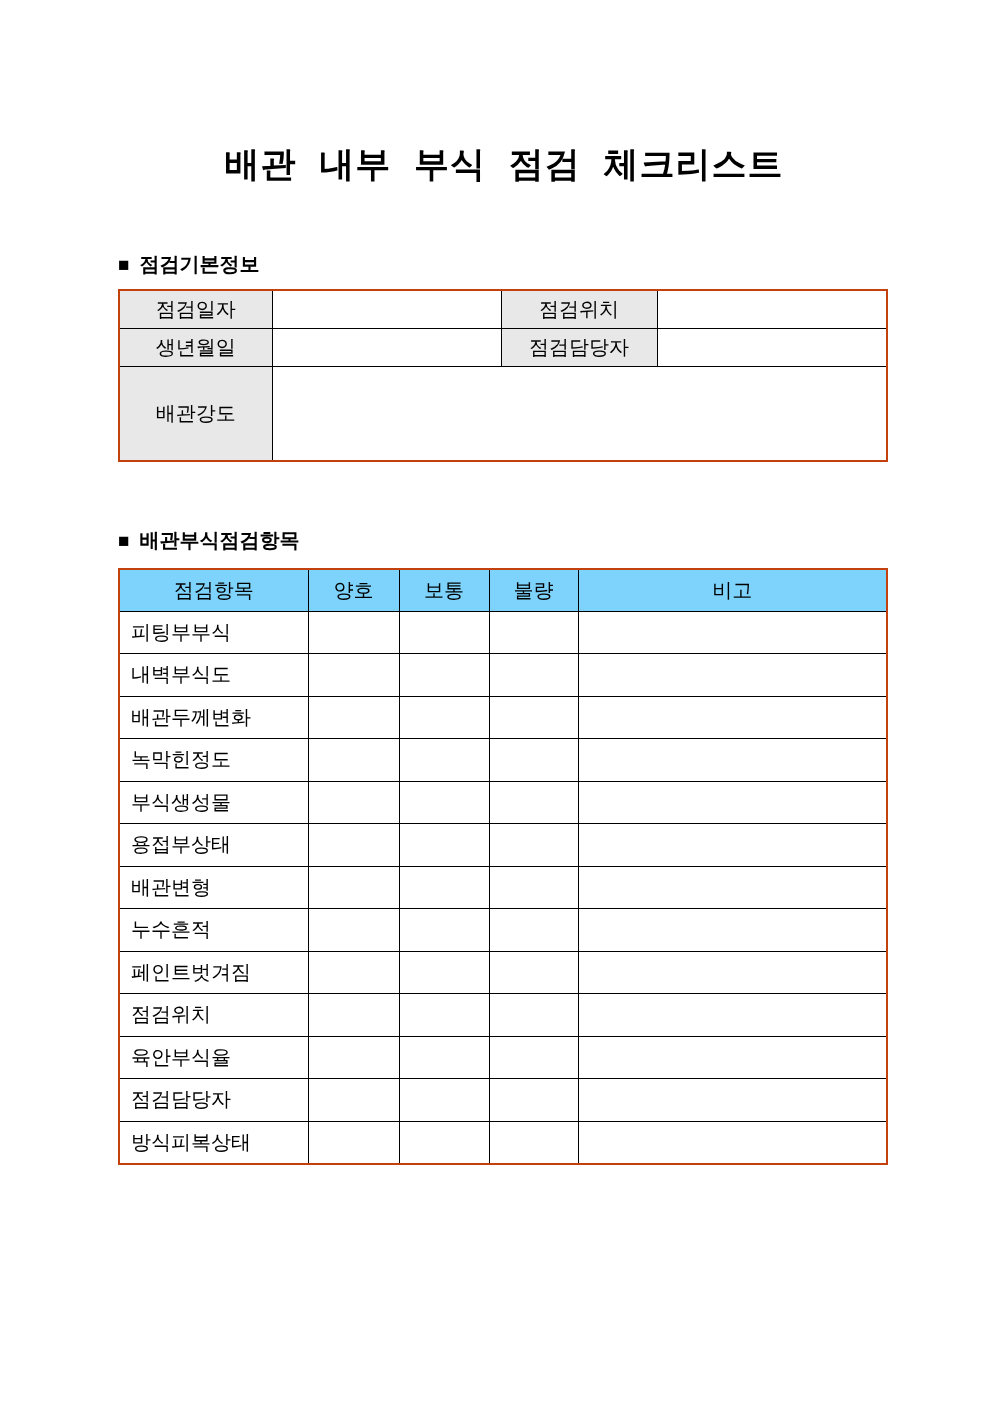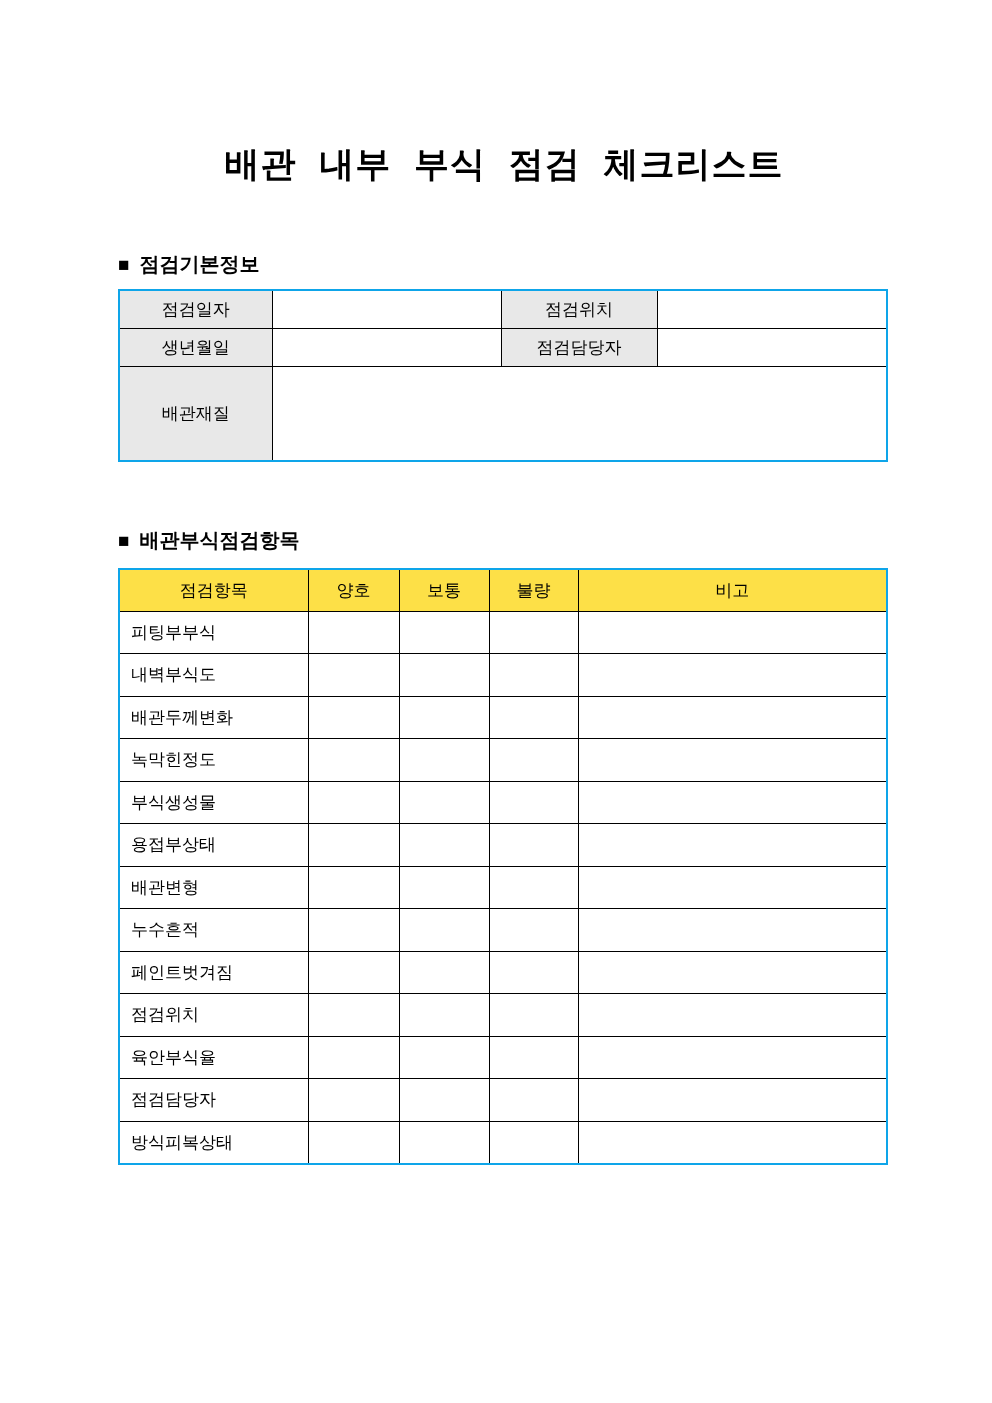--- a/index.html
+++ b/index.html
@@ -42,22 +42,22 @@
   }
   .heading-basic { top: 251px; }
   .heading-items { top: 527px; }
 
   table.doc-table {
     position: absolute;
     left: 118px;
     width: 768px;
     border-collapse: collapse;
     table-layout: fixed;
-    border: 2px solid #0ea5e9;
-    font-size: 17px;
+    border: 2px solid #c2410c;
+    font-size: 20px;
   }
   .doc-table td, .doc-table th {
     border: 1px solid #000000;
     padding: 0;
     overflow: hidden;
     font-weight: normal;
   }
   .table-basic { top: 289px; }
   .table-basic tr { height: 38px; }
   .table-basic tr.tall { height: 95px; }
@@ -67,21 +67,21 @@
     vertical-align: middle;
   }
   .table-basic td.val {
     background: #ffffff;
   }
 
   .table-items { top: 568px; }
   .table-items tr.head-row { height: 42px; }
   .table-items tr.data-row { height: 42.5px; padding-left: 20px; }
   .table-items th {
-    background: #fde047;
+    background: #7dd3fc;
     text-align: center;
     vertical-align: middle;
   }
   .table-items td.item {
     text-align: left;
     vertical-align: middle;
     padding-left: 11px;
   }
   .table-items td.chk, .table-items td.rem {
     background: #ffffff;
@@ -112,21 +112,21 @@
         <td class="lbl">점검위치</td>
         <td class="val"></td>
       </tr>
       <tr>
         <td class="lbl">생년월일</td>
         <td class="val"></td>
         <td class="lbl">점검담당자</td>
         <td class="val"></td>
       </tr>
       <tr class="tall">
-        <td class="lbl">배관재질</td>
+        <td class="lbl">배관강도</td>
         <td class="val" colspan="3"></td>
       </tr>
     </tbody>
   </table>
 
   <div class="section-heading heading-items">
     <span class="bullet">■</span><span>배관부식점검항목</span>
   </div>
 
   <table class="doc-table table-items">

